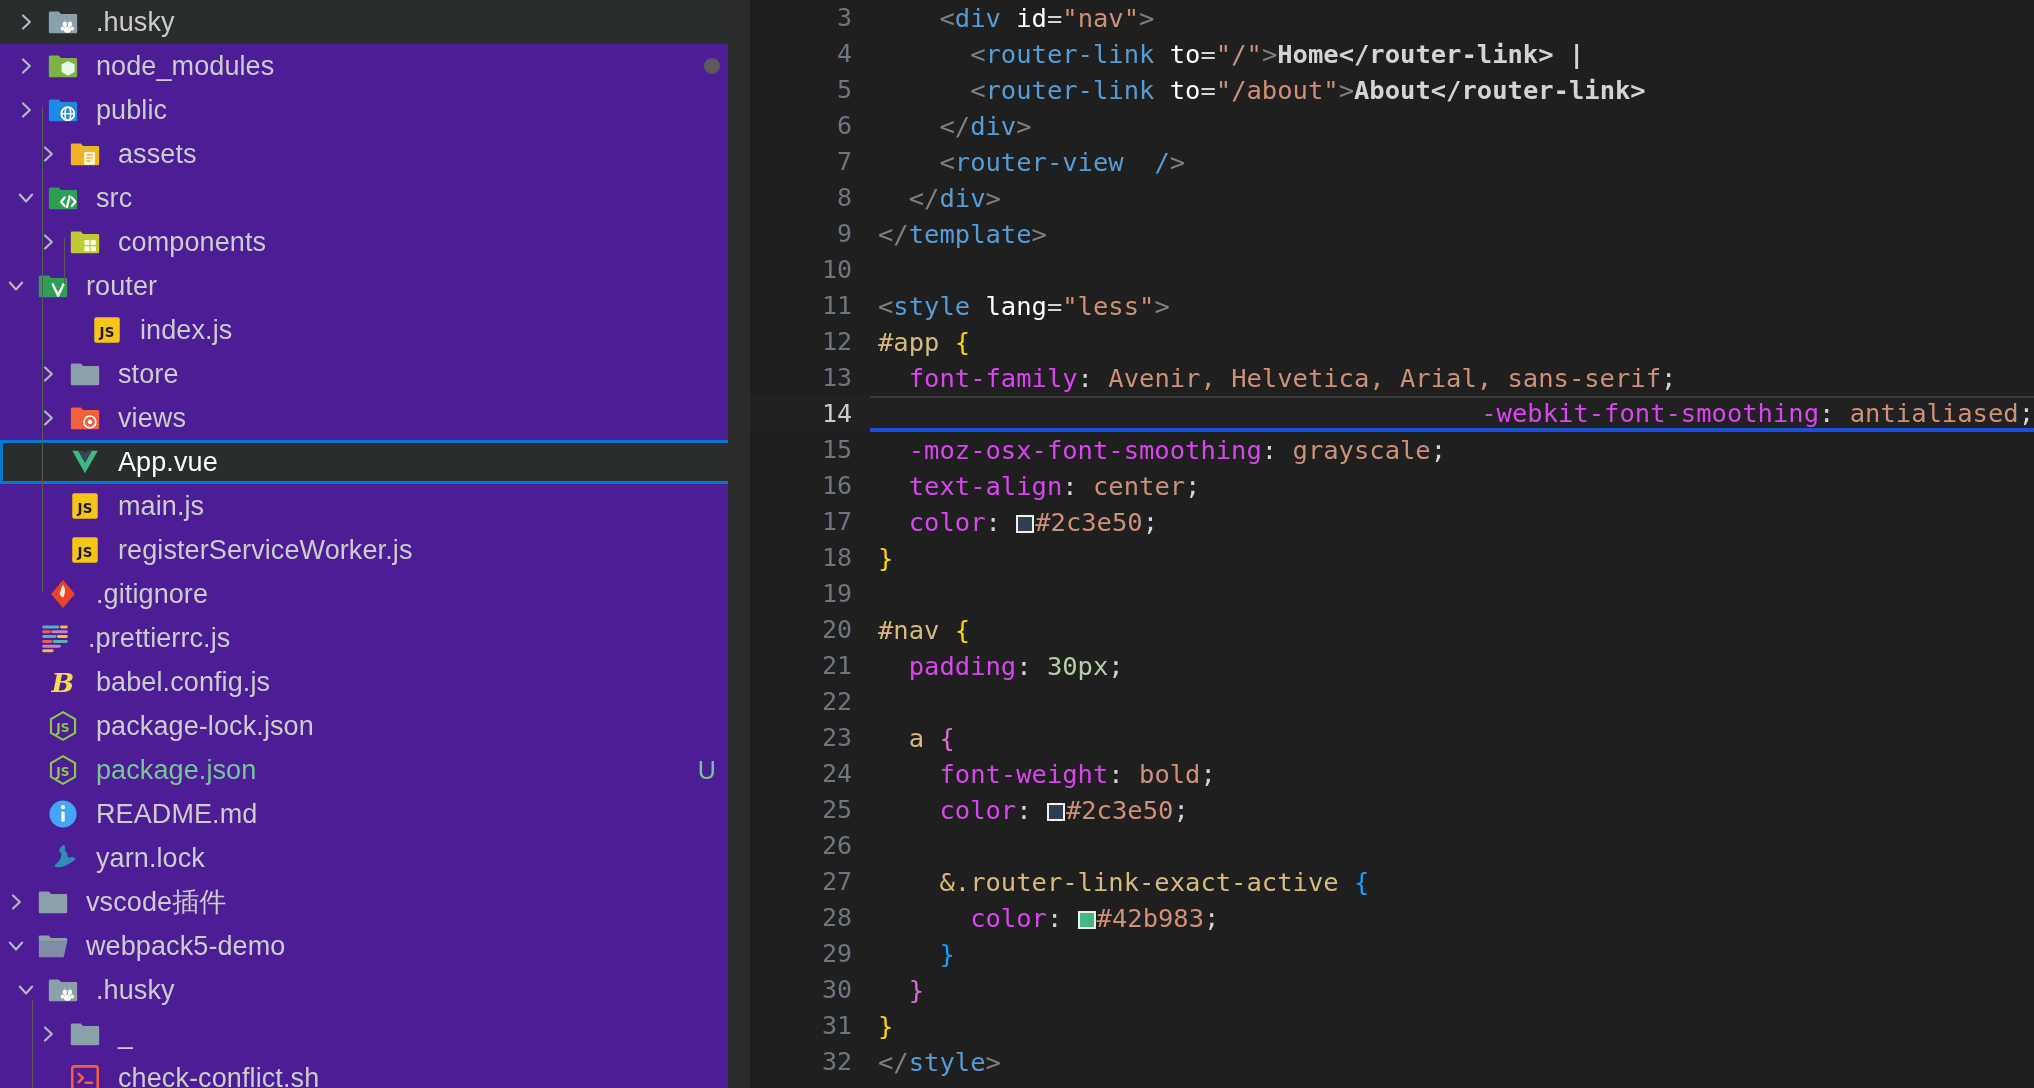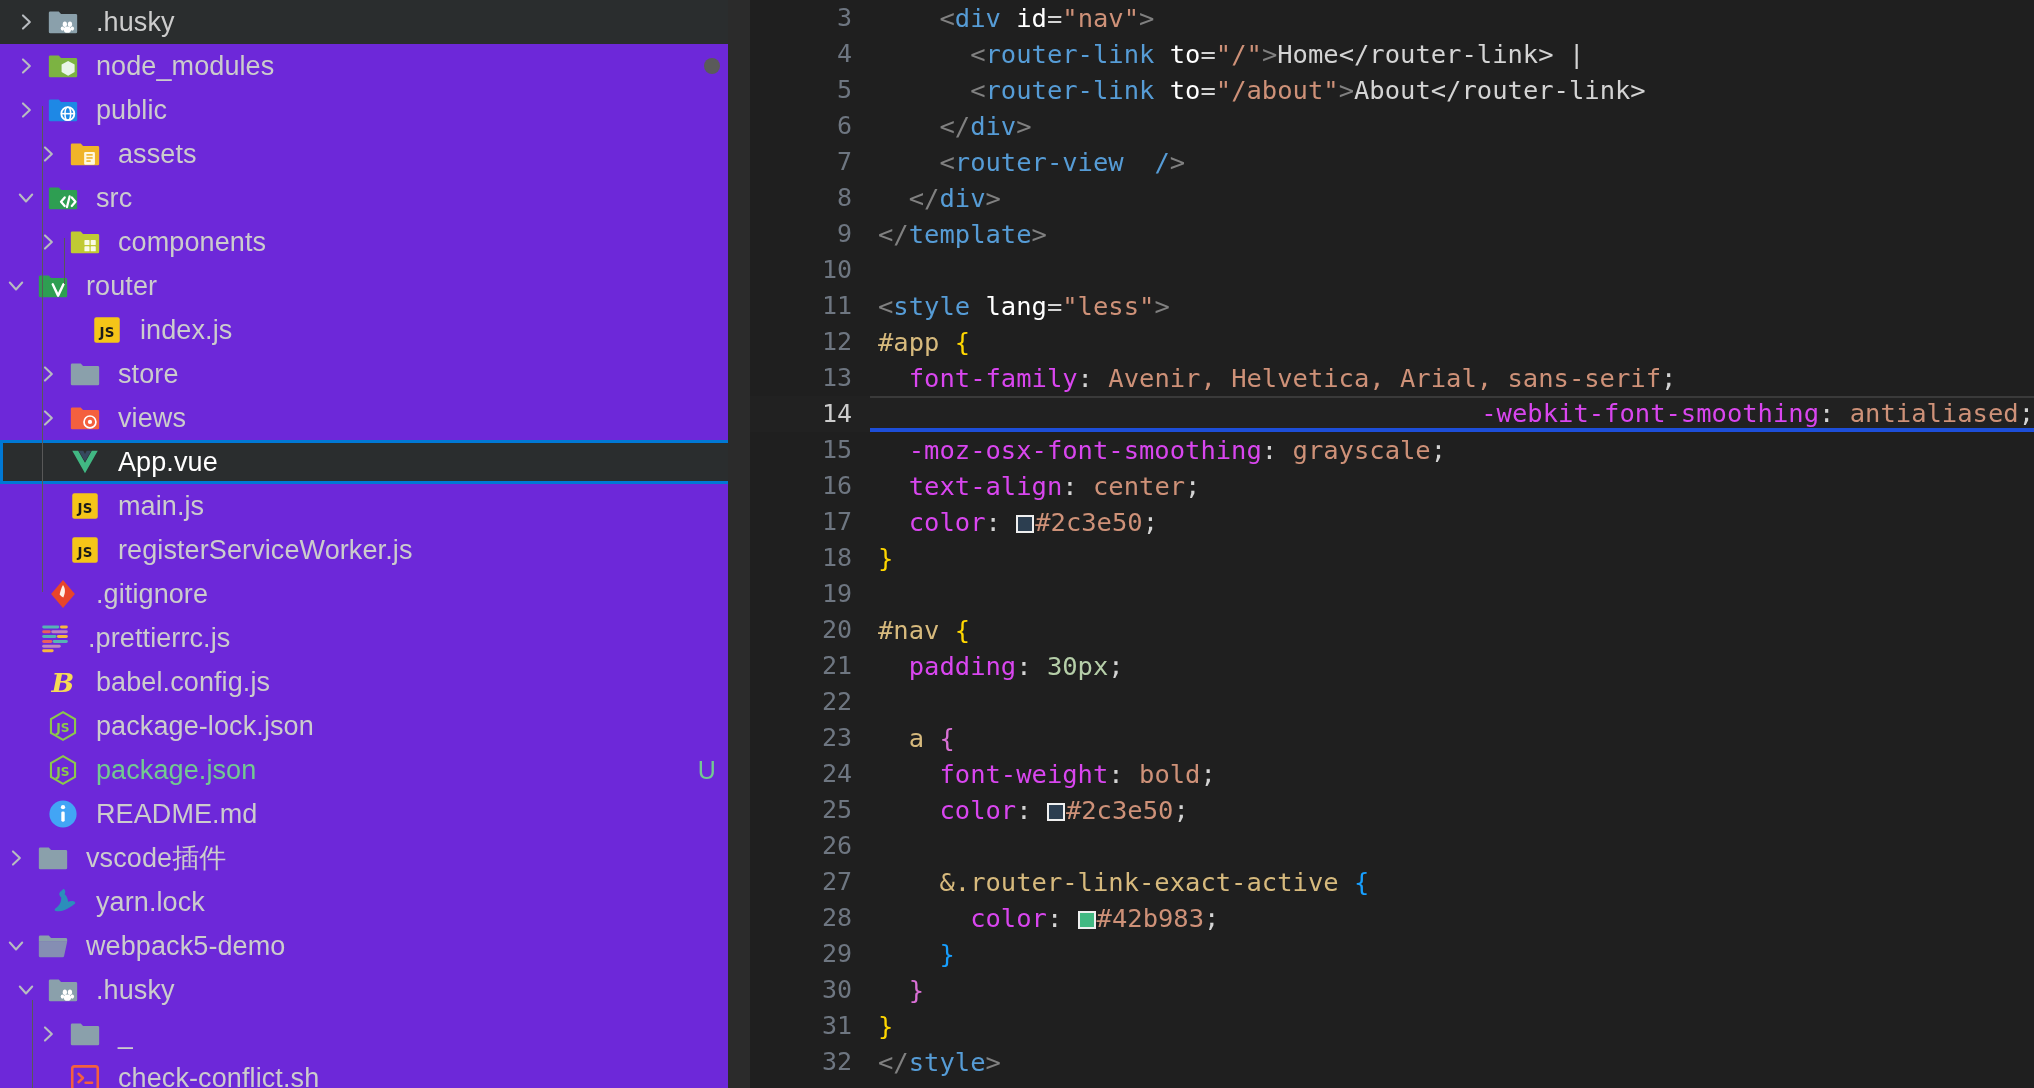--- a/index.html
+++ b/index.html
@@ -7,21 +7,21 @@
     width: 2034px; height: 1088px;
     background: #1b1b1b;
     font-family: "Liberation Sans", sans-serif;
     overflow: hidden;
   }
   #app-root { display: flex; width: 2034px; height: 1088px; position: relative; }
 
   
   #explorer {
     width: 750px; height: 1088px;
-    background: #6d28d9;
+    background: #4c1d95;
     position: relative;
     overflow: hidden;
     flex: 0 0 750px;
   }
   .tree-row {
     height: 44px;
     display: flex;
     align-items: center;
     position: relative;
     white-space: nowrap;
@@ -112,21 +112,21 @@
     display: flex;
     align-items: center;
     padding-left: 8px;
   }
   .ccontent { display: inline-block; }
 
   
   .t-tag      { color: #569cd6; }
   .t-attr     { color: #ffffff; }
   .t-string   { color: #ce9178; }
-  .t-text     { color: #d4d4d4; }
+  .t-text     { color: #d4d4d4; font-weight: bold; }
   .t-punc     { color: #808080; }
   .t-sel      { color: #d7ba7d; }
   .t-prop     { color: #d946ef; }
   .t-val      { color: #ce9178; }
   .t-num      { color: #b5cea8; }
   .t-plain    { color: #d4d4d4; }
   .b-yellow   { color: #ffd700; }
   .b-pink     { color: #da70d6; }
   .b-blue     { color: #179fff; }
 
@@ -400,41 +400,41 @@
           <span class="twisty"></span>
           <span class="ficon">
             <svg width="34" height="34" viewBox="0 0 24 24">
               <circle cx="12" cy="12" r="9.6" fill="#42a5f5"></circle>
               <rect x="10.8" y="10.2" width="2.4" height="7.2" rx="1" fill="#ffffff"></rect>
               <circle cx="12" cy="7.2" r="1.5" fill="#ffffff"></circle>
             </svg>
           </span>
           <span class="tlabel">README.md</span>
         </div>
+        <div class="tree-row" style="padding-left:10px">
+          <span class="twisty"></span>
+          <span class="ficon">
+            <svg width="34" height="34" viewBox="0 0 24 24">
+              <path d="M12.6 2.6c1.1.9 1.3 2.6.6 3.9 1.5 1.4 2.3 3.3 2.4 5.3 1.4-.5 2.9-.6 4.3-.2.8.2 1 1.3.3 1.8-2.2 1.6-4.4 3.3-7 4.3-2 .8-4.2 1.1-6.3.7-.9-.2-1.1-1.4-.3-1.9 1.6-1 2.9-2.4 3.6-4.1.5-1.2.6-2.5.5-3.8-.7-.4-1.2-1.1-1.3-1.9-.1-1 .4-2 1.3-2.5.5-.3 1.3-1.4 1.9-1.6z" fill="#2c8ebb"></path>
+            </svg>
+          </span>
+          <span class="tlabel">yarn.lock</span>
+        </div>
         <div class="tree-row" style="padding-left:0px">
           <span class="twisty">
             <svg width="22" height="22" viewBox="0 0 16 16">
               <path d="M5.8 3.2L10.8 8l-5 4.8" fill="none" stroke="currentColor" stroke-width="1.5" stroke-linecap="round" stroke-linejoin="round"></path>
             </svg>
           </span>
           <span class="ficon">
             <svg width="34" height="34" viewBox="0 0 24 24">
               <path d="M2 5.5a1 1 0 0 1 1-1h6l1.6 1.8H21a1 1 0 0 1 1 1V19a1 1 0 0 1-1 1H3a1 1 0 0 1-1-1z" fill="#8aa0ab"></path>
             </svg>
           </span>
           <span class="tlabel">vscode插件</span>
-        </div>
-        <div class="tree-row" style="padding-left:10px">
-          <span class="twisty"></span>
-          <span class="ficon">
-            <svg width="34" height="34" viewBox="0 0 24 24">
-              <path d="M12.6 2.6c1.1.9 1.3 2.6.6 3.9 1.5 1.4 2.3 3.3 2.4 5.3 1.4-.5 2.9-.6 4.3-.2.8.2 1 1.3.3 1.8-2.2 1.6-4.4 3.3-7 4.3-2 .8-4.2 1.1-6.3.7-.9-.2-1.1-1.4-.3-1.9 1.6-1 2.9-2.4 3.6-4.1.5-1.2.6-2.5.5-3.8-.7-.4-1.2-1.1-1.3-1.9-.1-1 .4-2 1.3-2.5.5-.3 1.3-1.4 1.9-1.6z" fill="#2c8ebb"></path>
-            </svg>
-          </span>
-          <span class="tlabel">yarn.lock</span>
         </div>
         <div class="tree-row" style="padding-left:0px">
           <span class="twisty">
             <svg width="22" height="22" viewBox="0 0 16 16">
               <path d="M3.5 5.5L8 10.5l4.5-5" fill="none" stroke="currentColor" stroke-width="1.5" stroke-linecap="round" stroke-linejoin="round"></path>
             </svg>
           </span>
           <span class="ficon">
             <svg width="34" height="34" viewBox="0 0 24 24">
               <path d="M2 5.5a1 1 0 0 1 1-1h6l1.6 1.8H21a1 1 0 0 1 1 1V9H2z" fill="#8aa0ab"></path>

